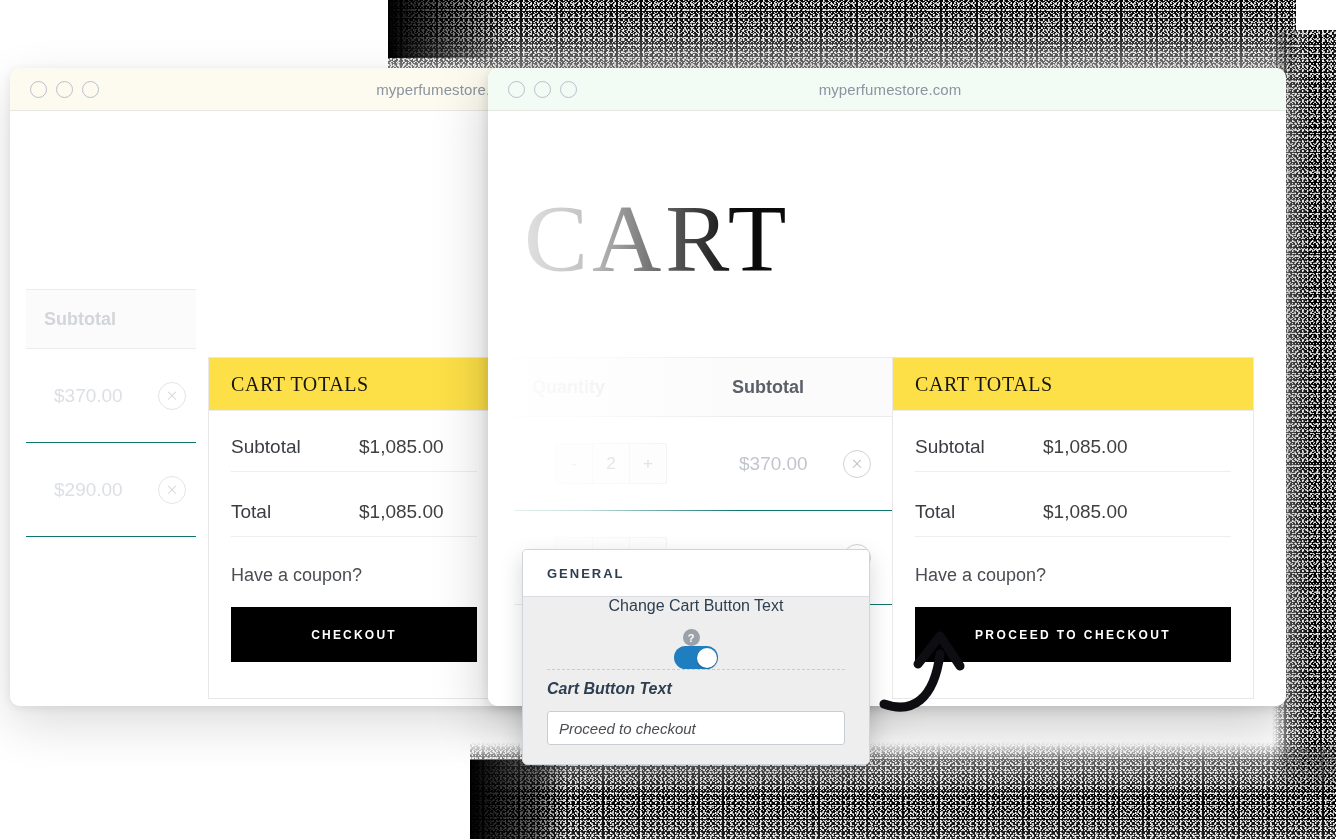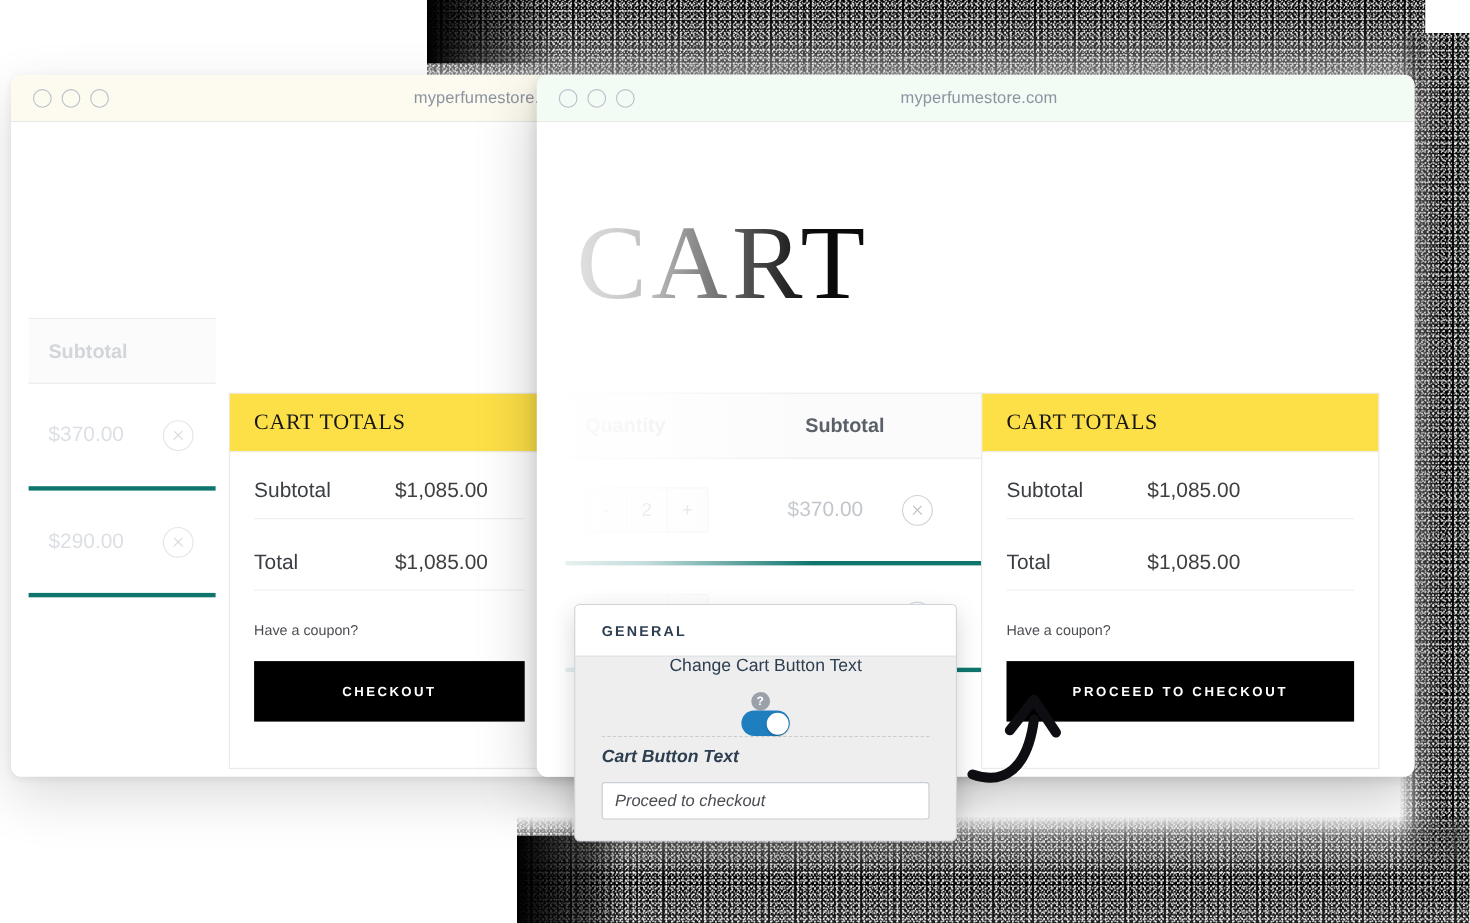--- a/index.html
+++ b/index.html
@@ -121,21 +121,22 @@
     background: #fbfbfb;
     border-top: 1px solid #ececec;
     border-bottom: 1px solid #ececec;
   }
   .col-qty { width: 200px; padding-left: 18px; font-size: 18px; font-weight: bold; color: #d6d9dd; }
   .col-sub { font-size: 18px; font-weight: bold; color: #5b6068; }
 
   .cart-row {
     display: flex; align-items: center;
     height: 93px;
-    border-bottom: 4px solid #0f766e;
+    border-bottom: 1px solid #0f766e;
+    justify-content: center;
   }
   .stepper {
     display: flex; margin-left: 18px;
     border: 1px solid #eeeeee;
     border-radius: 2px;
     width: 110px; height: 39px;
     background: #fcfcfc;
     overflow: hidden;
   }
   .stepper span {
@@ -188,21 +189,21 @@
   .totals-body { padding: 0 22px; }
   .t-row {
     display: flex; align-items: center;
     height: 48px;
     border-bottom: 1px solid #eeeeee;
     margin-top: 16px;
   }
   .t-row:first-child { margin-top: 12px; }
   .t-label { width: 128px; font-size: 19px; color: #3a3d42; }
   .t-value { font-size: 19px; color: #404040; }
-  .coupon { margin-top: 28px; font-size: 13px; color: #4a4d52; }
+  .coupon { margin-top: 28px; font-size: 18px; color: #4a4d52; }
   .btn-checkout {
     margin-top: 21px;
     height: 55px;
     background: #000;
     color: #fff;
     display: flex; align-items: center; justify-content: center;
     font-size: 12px; font-weight: bold; letter-spacing: 2.4px;
   }
 
   .totals-back { left: 198px; top: 246px; width: 290px; height: 340px; }

